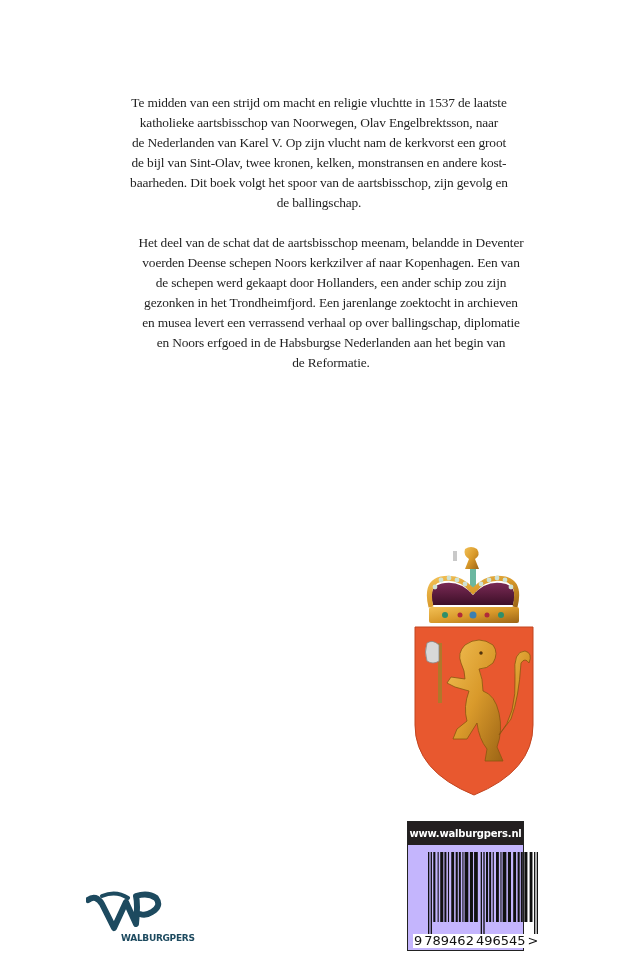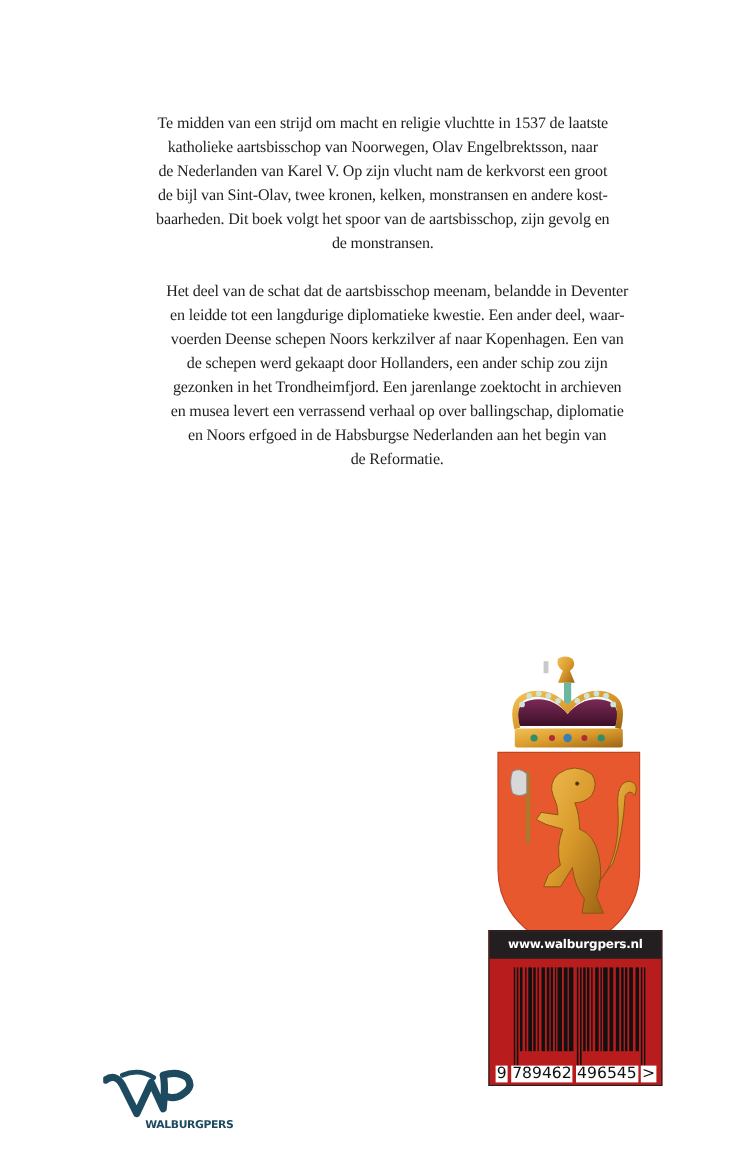--- a/index.html
+++ b/index.html
@@ -14,22 +14,22 @@
     letter-spacing: -0.15px;
     text-align: center;
   }
   .blurb p { margin: 0; }
   .blurb p + p { margin-top: 20px; margin-left: 24px; }
   .blurb .line { display: block; white-space: nowrap; }
 
   .arms { position: absolute; left: 405px; top: 545px; width: 138px; height: 252px; }
 
   .barcode-box {
-    position: absolute; left: 407px; top: 775px; width: 145px; height: 130px;
-    border: 1px solid #222; background: #b91c1c; box-sizing: border-box;
+    position: absolute; left: 407px; top: 821px; width: 117px; height: 130px;
+    border: 1px solid #222; background: #c4b5fd; box-sizing: border-box;
   }
   .barcode-url {
     height: 23px; background: #231f20; color: #fff;
     font-family: "DejaVu Sans", "Liberation Sans", sans-serif; font-size: 10px;
     font-weight: bold; text-align: center; line-height: 23px; letter-spacing: -0.2px;
   }
   .barcode-bars { position: absolute; left: 20px; top: 30px; width: 110px; height: 82px; }
   .barcode-digits {
     position: absolute; left: 5px; right: 4px; bottom: 2px;
     font-family: "DejaVu Sans", "Liberation Sans", sans-serif; font-size: 13px;
@@ -48,25 +48,24 @@
 </head>
 <body>
 
 <div class="blurb">
   <p>
     <span class="line">Te midden van een strijd om macht en religie vluchtte in 1537 de laatste</span>
     <span class="line">katholieke aartsbisschop van Noorwegen, Olav Engelbrektsson, naar</span>
     <span class="line">de Nederlanden van Karel V. Op zijn vlucht nam de kerkvorst een groot</span>
     <span class="line">de bijl van Sint-Olav, twee kronen, kelken, monstransen en andere kost-</span>
     <span class="line">baarheden. Dit boek volgt het spoor van de aartsbisschop, zijn gevolg en</span>
-    <span class="line">de monstransen.</span>
+    <span class="line">de ballingschap.</span>
   </p>
   <p>
     <span class="line">Het deel van de schat dat de aartsbisschop meenam, belandde in Deventer</span>
-    <span class="line">en leidde tot een langdurige diplomatieke kwestie. Een ander deel, waar-</span>
     <span class="line">voerden Deense schepen Noors kerkzilver af naar Kopenhagen. Een van</span>
     <span class="line">de schepen werd gekaapt door Hollanders, een ander schip zou zijn</span>
     <span class="line">gezonken in het Trondheimfjord. Een jarenlange zoektocht in archieven</span>
     <span class="line">en musea levert een verrassend verhaal op over ballingschap, diplomatie</span>
     <span class="line">en Noors erfgoed in de Habsburgse Nederlanden aan het begin van</span>
     <span class="line">de Reformatie.</span>
   </p>
 </div>
 
 <svg class="arms" viewBox="0 0 138 252">

